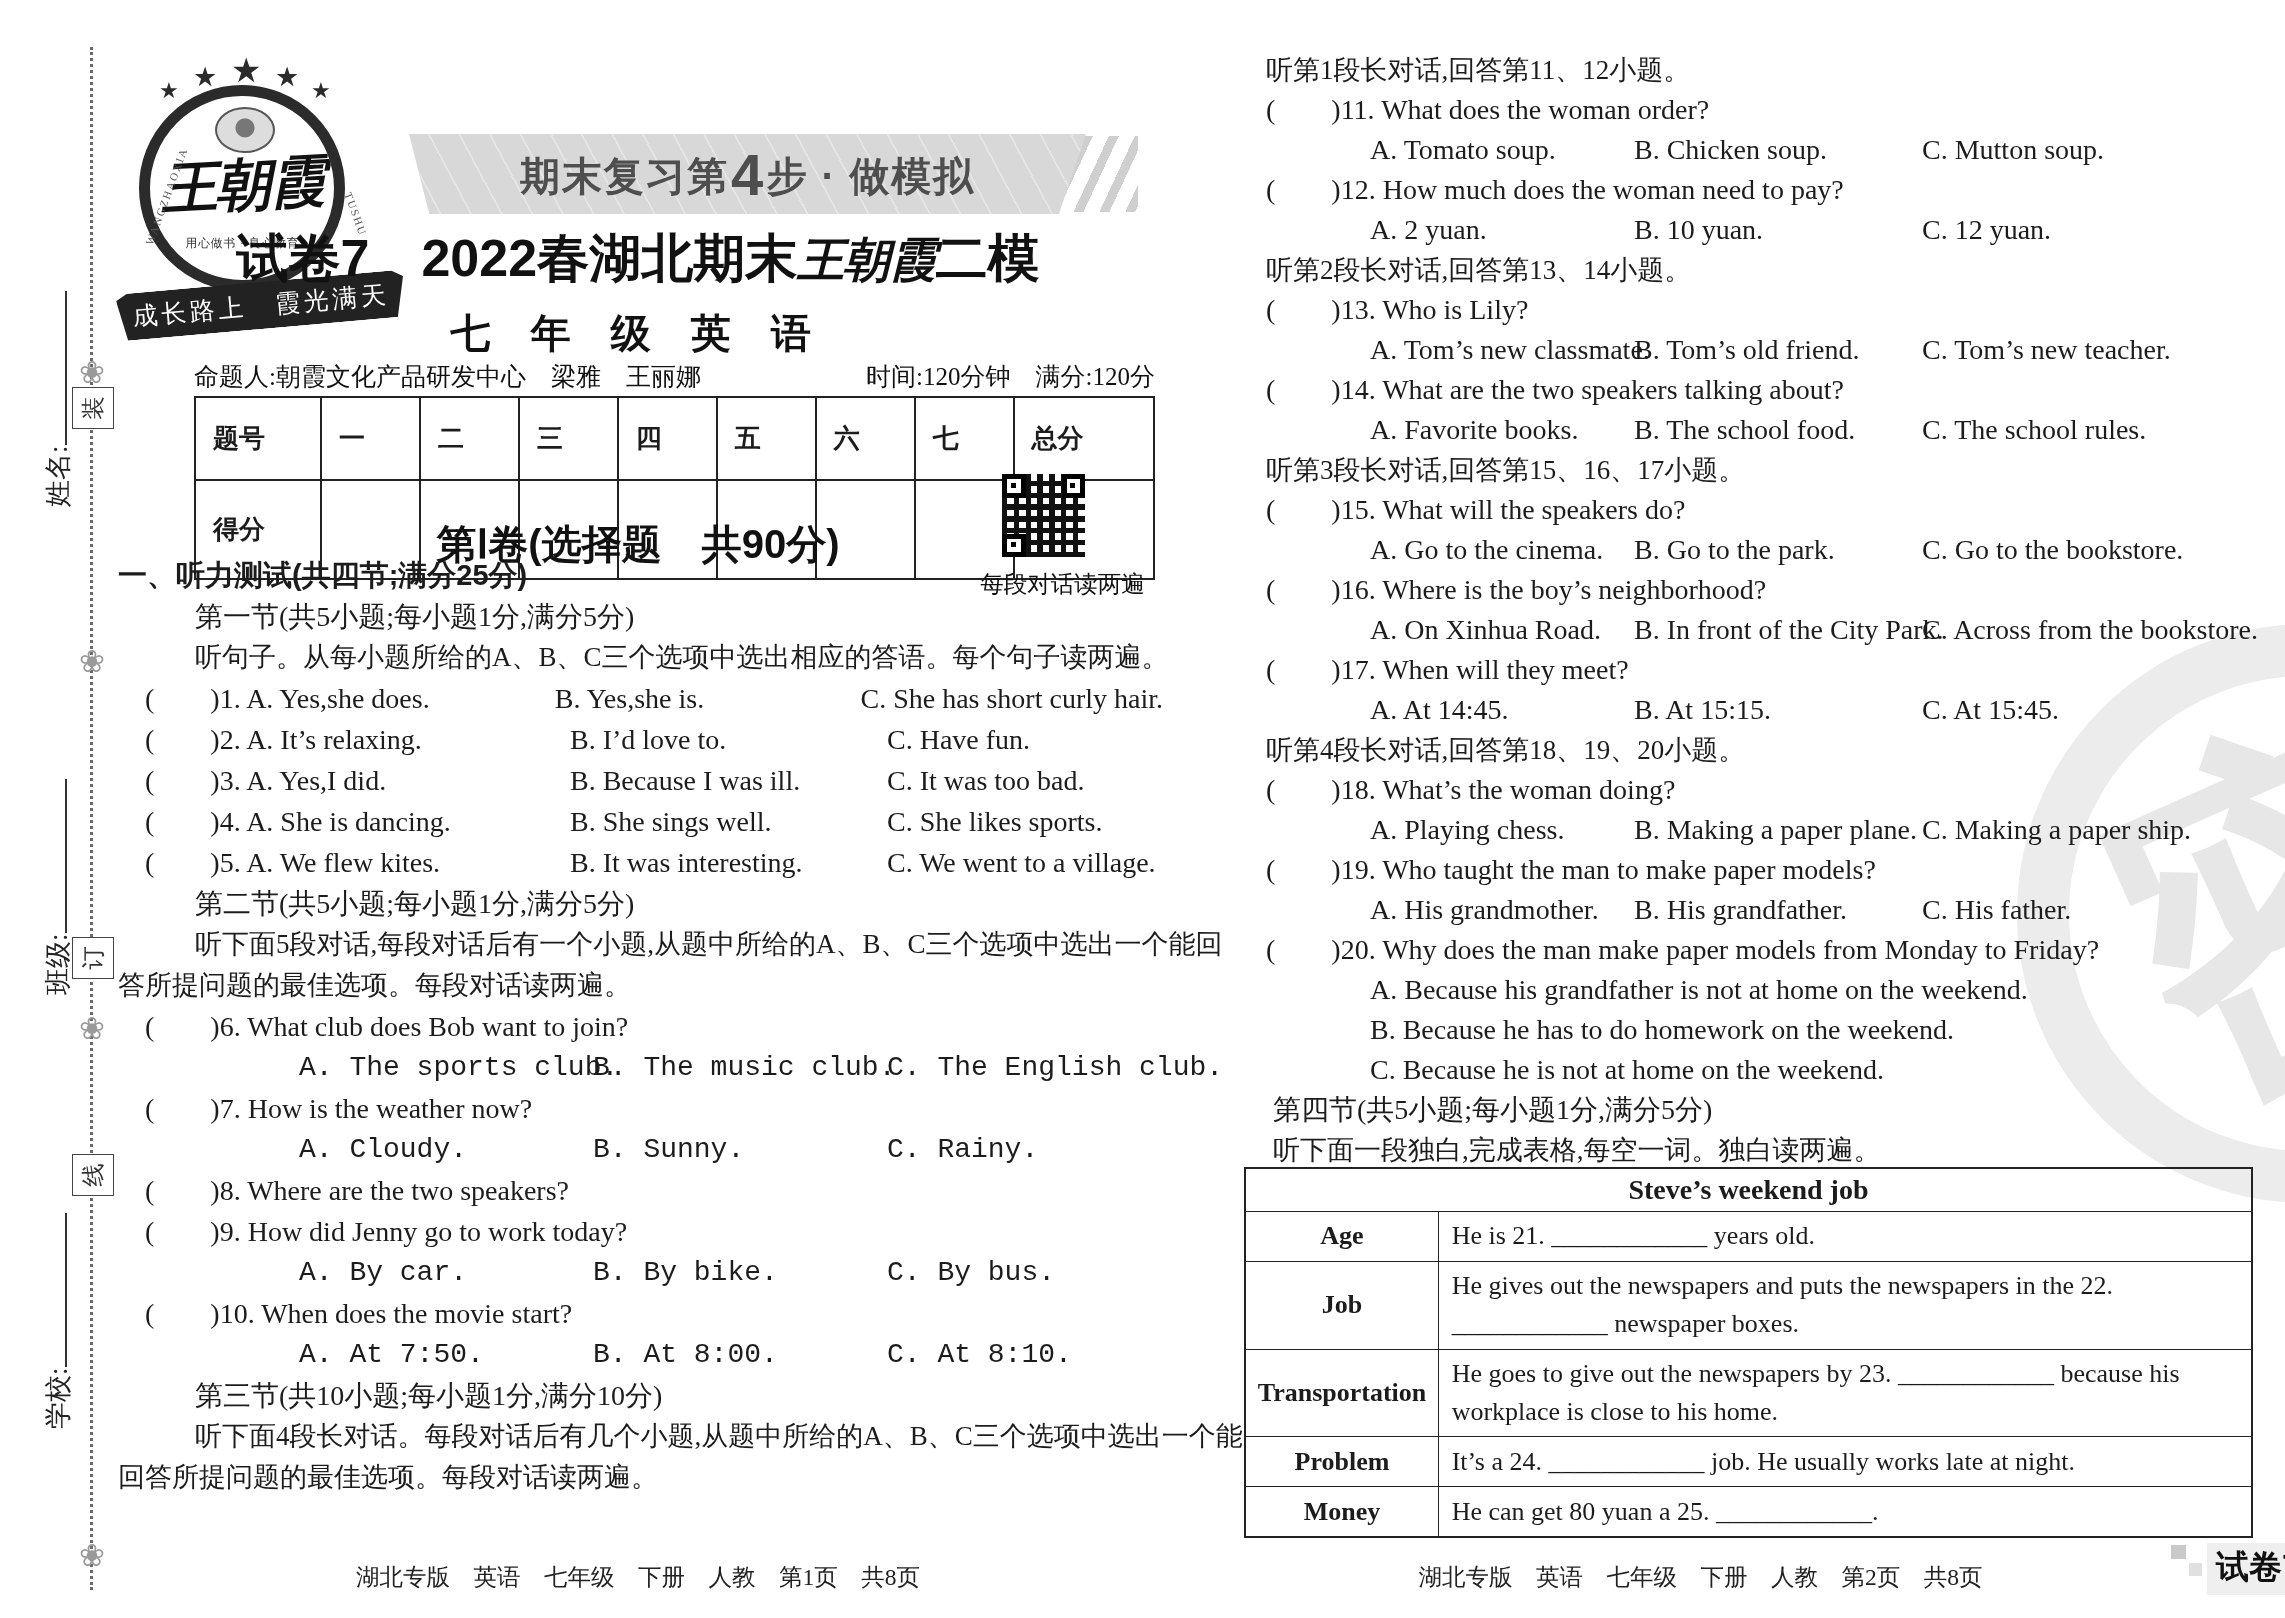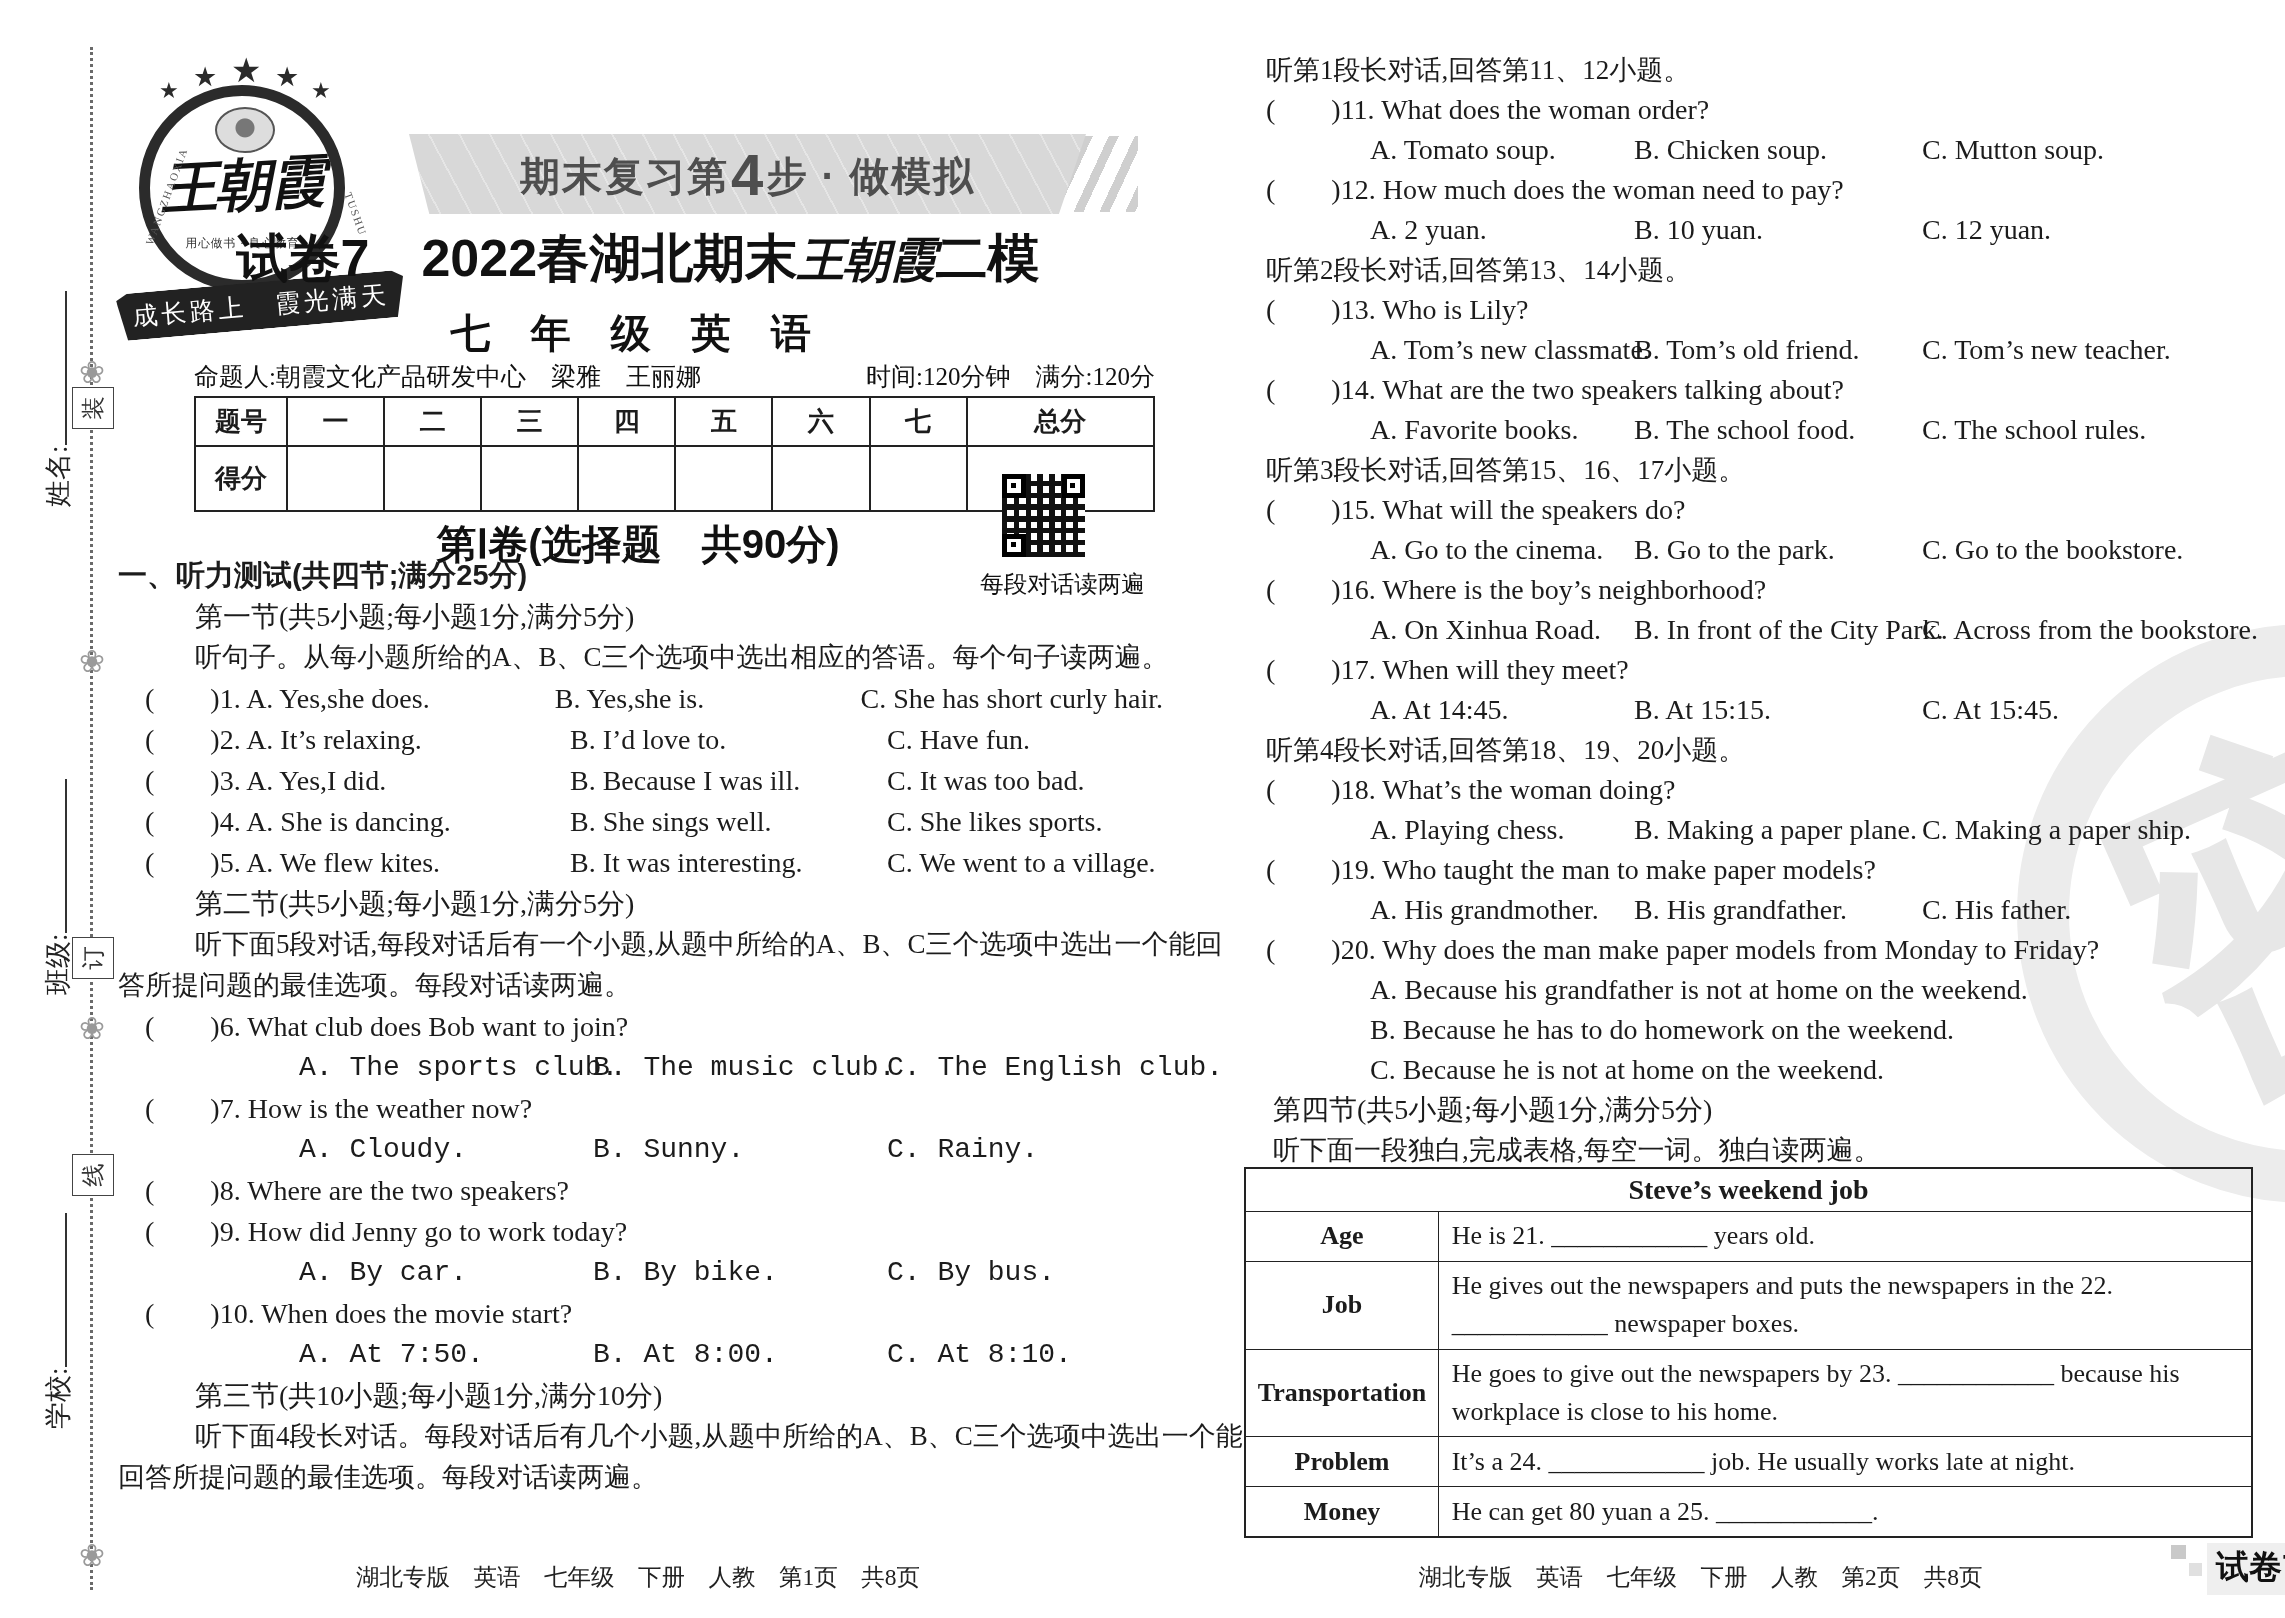--- a/index.html
+++ b/index.html
@@ -45,21 +45,21 @@
     background:repeating-linear-gradient(115deg,#cfcfcf 0 9px,#fff 9px 23.5px);}
   .title-line{position:absolute;left:118px;top:224px;width:1040px;text-align:center;z-index:3;
     font-family:"Liberation Sans",sans-serif;font-weight:bold;font-size:52px;color:#111;}
   .title-line .calli{font-family:"Liberation Serif",serif;font-style:italic;font-weight:900;font-size:47px;letter-spacing:-0.9px;}
   .subtitle{position:absolute;left:118px;top:306px;width:1040px;text-align:center;
     font-family:"Liberation Sans",sans-serif;font-weight:bold;font-size:40px;letter-spacing:14.5px;color:#111;}
   .inforow{position:absolute;left:194px;top:360px;width:961px;display:flex;justify-content:space-between;font-size:25px;color:#111;}
   
   .score-table{position:absolute;left:194px;top:396px;width:961px;border-collapse:collapse;z-index:2;
     font-size:26px;}
-  .score-table td{border:2.7px solid #222;text-align:center;padding:0;}
+  .score-table td{border:2.7px solid #222;padding:17px;}
   .score-table tr:first-child td{height:47px;font-family:"Liberation Sans",sans-serif;font-weight:bold;}
   .score-table tr:last-child td{height:63px;}
   .score-table td:first-child{width:90px;font-family:"Liberation Sans",sans-serif;font-weight:bold;}
   
   .part1-head{position:absolute;left:118px;top:517px;width:1040px;text-align:center;
     font-family:"Liberation Sans",sans-serif;font-weight:bold;font-size:40px;color:#111;z-index:2;}
   .qr{position:absolute;left:1002px;top:474px;width:83px;height:83px;z-index:3;background:
     repeating-linear-gradient(0deg,#111 0 5.4px,transparent 5.4px 11.8px),
     repeating-linear-gradient(90deg,#111 0 5.4px,#fff 5.4px 11.8px);}
   .qr .finder{position:absolute;width:23.5px;height:23.5px;border:5.4px solid #000;background:#fff;box-sizing:border-box;}

